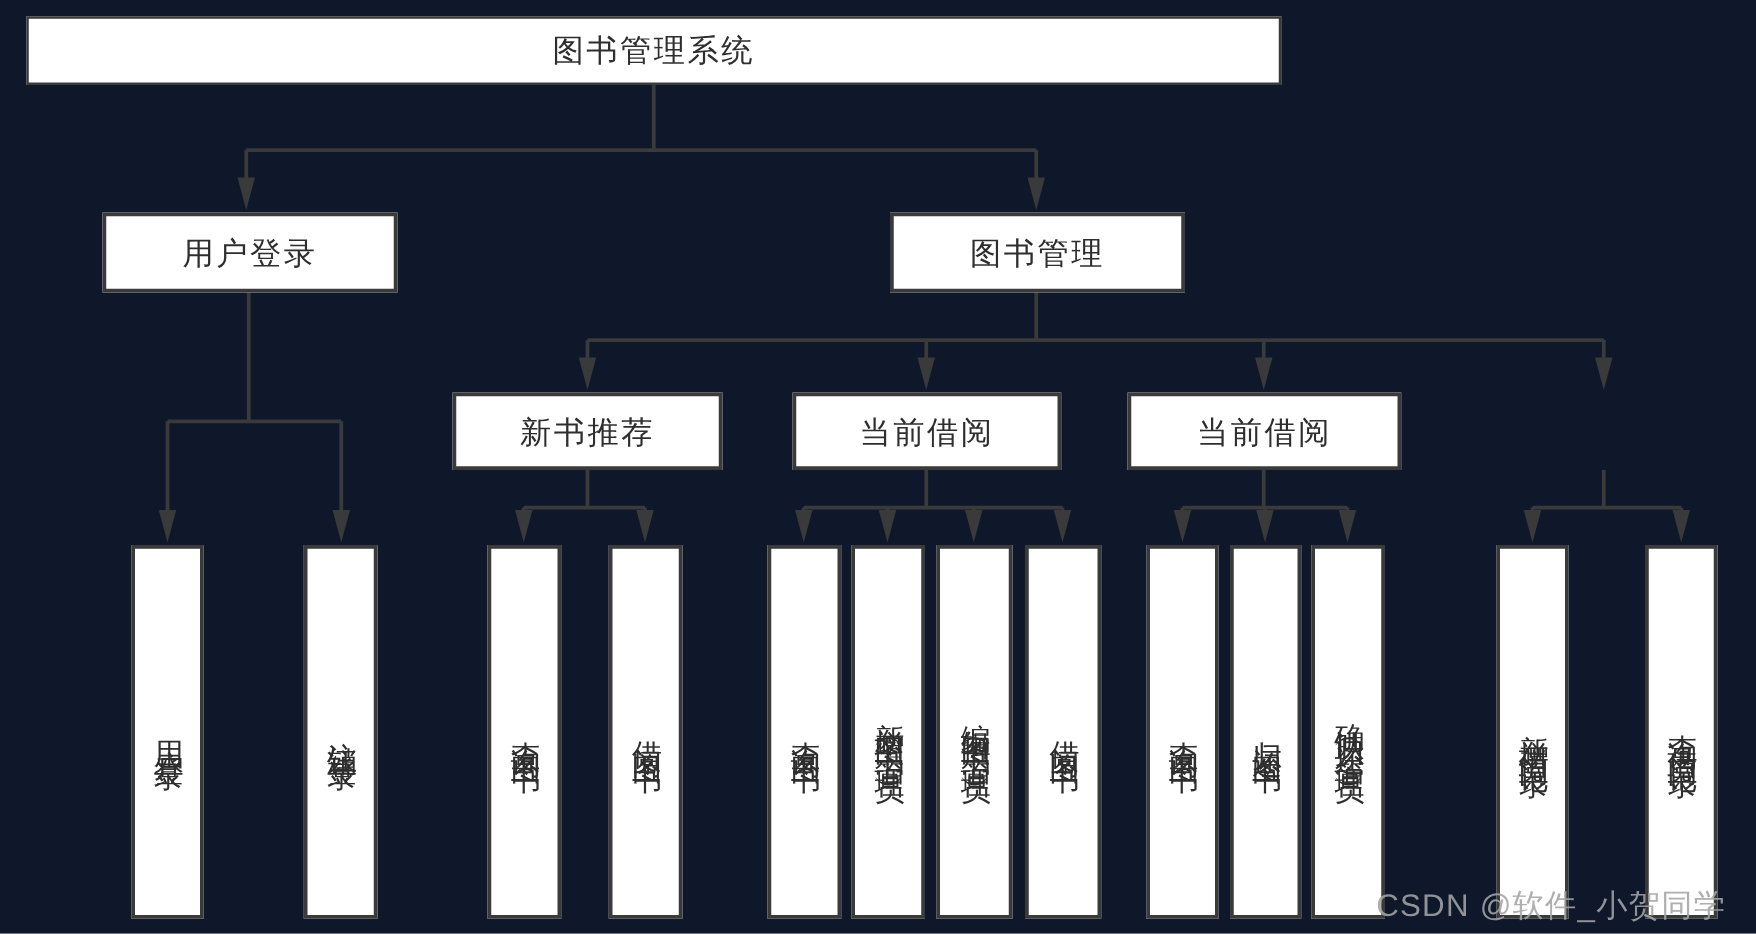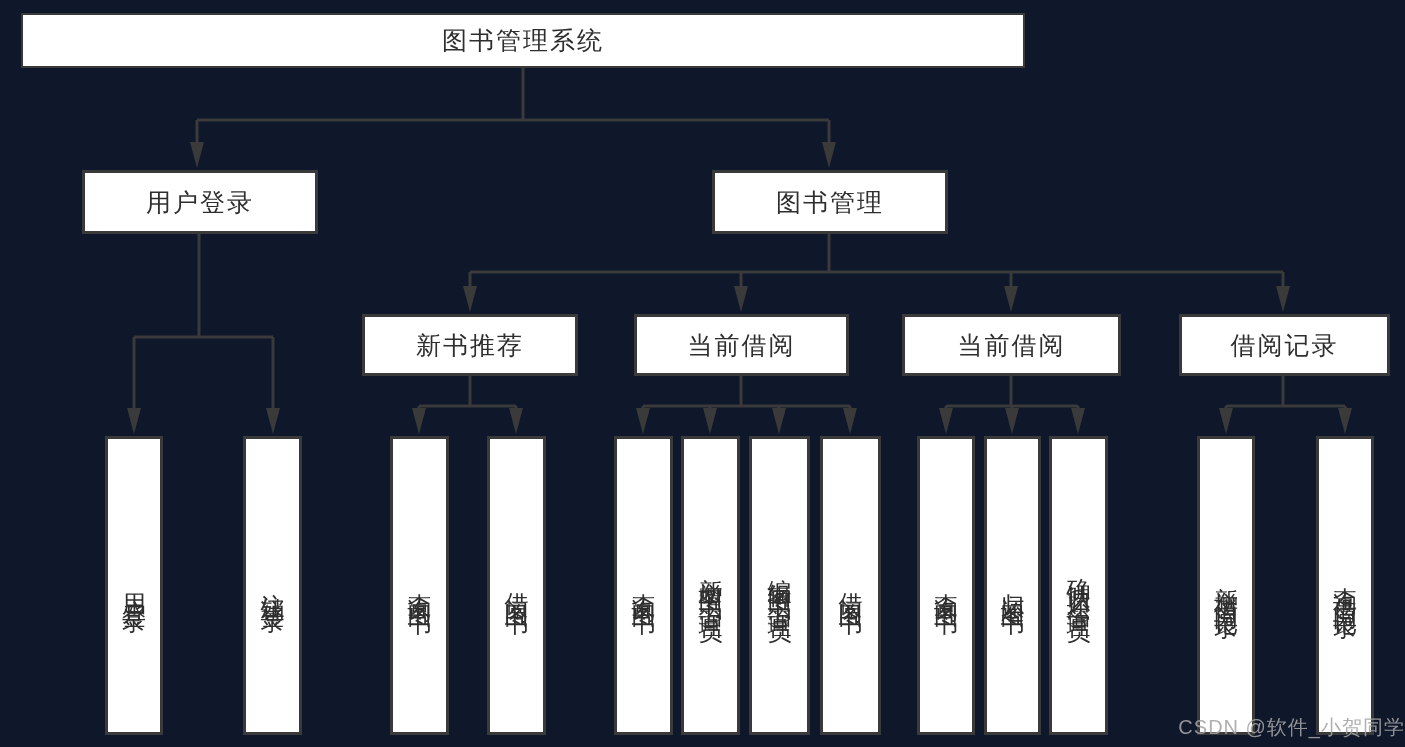--- a/index.html
+++ b/index.html
@@ -34,23 +34,23 @@
   .leaf .v-label{
     writing-mode:vertical-rl;
     text-orientation:mixed;
     font-size:24px;
     letter-spacing:6px;
     line-height:1;
     white-space:nowrap;
   }
   .watermark{
     position:absolute;
-    right:0;
+    right:24px;
     bottom:6px;
-    font-size:20px;
+    font-size:25px;
     letter-spacing:1px;
     color:rgba(164,164,164,0.88);
     white-space:nowrap;
     pointer-events:none;
   }
 </style>
 </head>
 <body>
 
 <div class="canvas">
@@ -107,23 +107,20 @@
 
   <div class="node" style="left:712px;top:170px;width:236px;height:64px;">
     <span class="h-label">图书管理</span>
   </div>
   <div class="node" style="left:634px;top:314px;width:215px;height:62px;">
     <span class="h-label">当前借阅</span>
   </div>
   <div class="node" style="left:902px;top:314px;width:219px;height:62px;">
     <span class="h-label">当前借阅</span>
   </div>
-  <div class="node" style="left:1179px;top:314px;width:211px;height:62px;">
-    <span class="h-label">借阅记录</span>
-  </div>
 
   <div class="node leaf" style="left:105px;top:436px;width:58px;height:299px;">
     <span class="v-label">用户登录</span>
   </div>
   <div class="node leaf" style="left:243px;top:436px;width:59px;height:299px;">
     <span class="v-label">注销登录</span>
   </div>
 
   <div class="node leaf" style="left:390px;top:436px;width:59px;height:299px;">
     <span class="v-label">查询图书</span>

